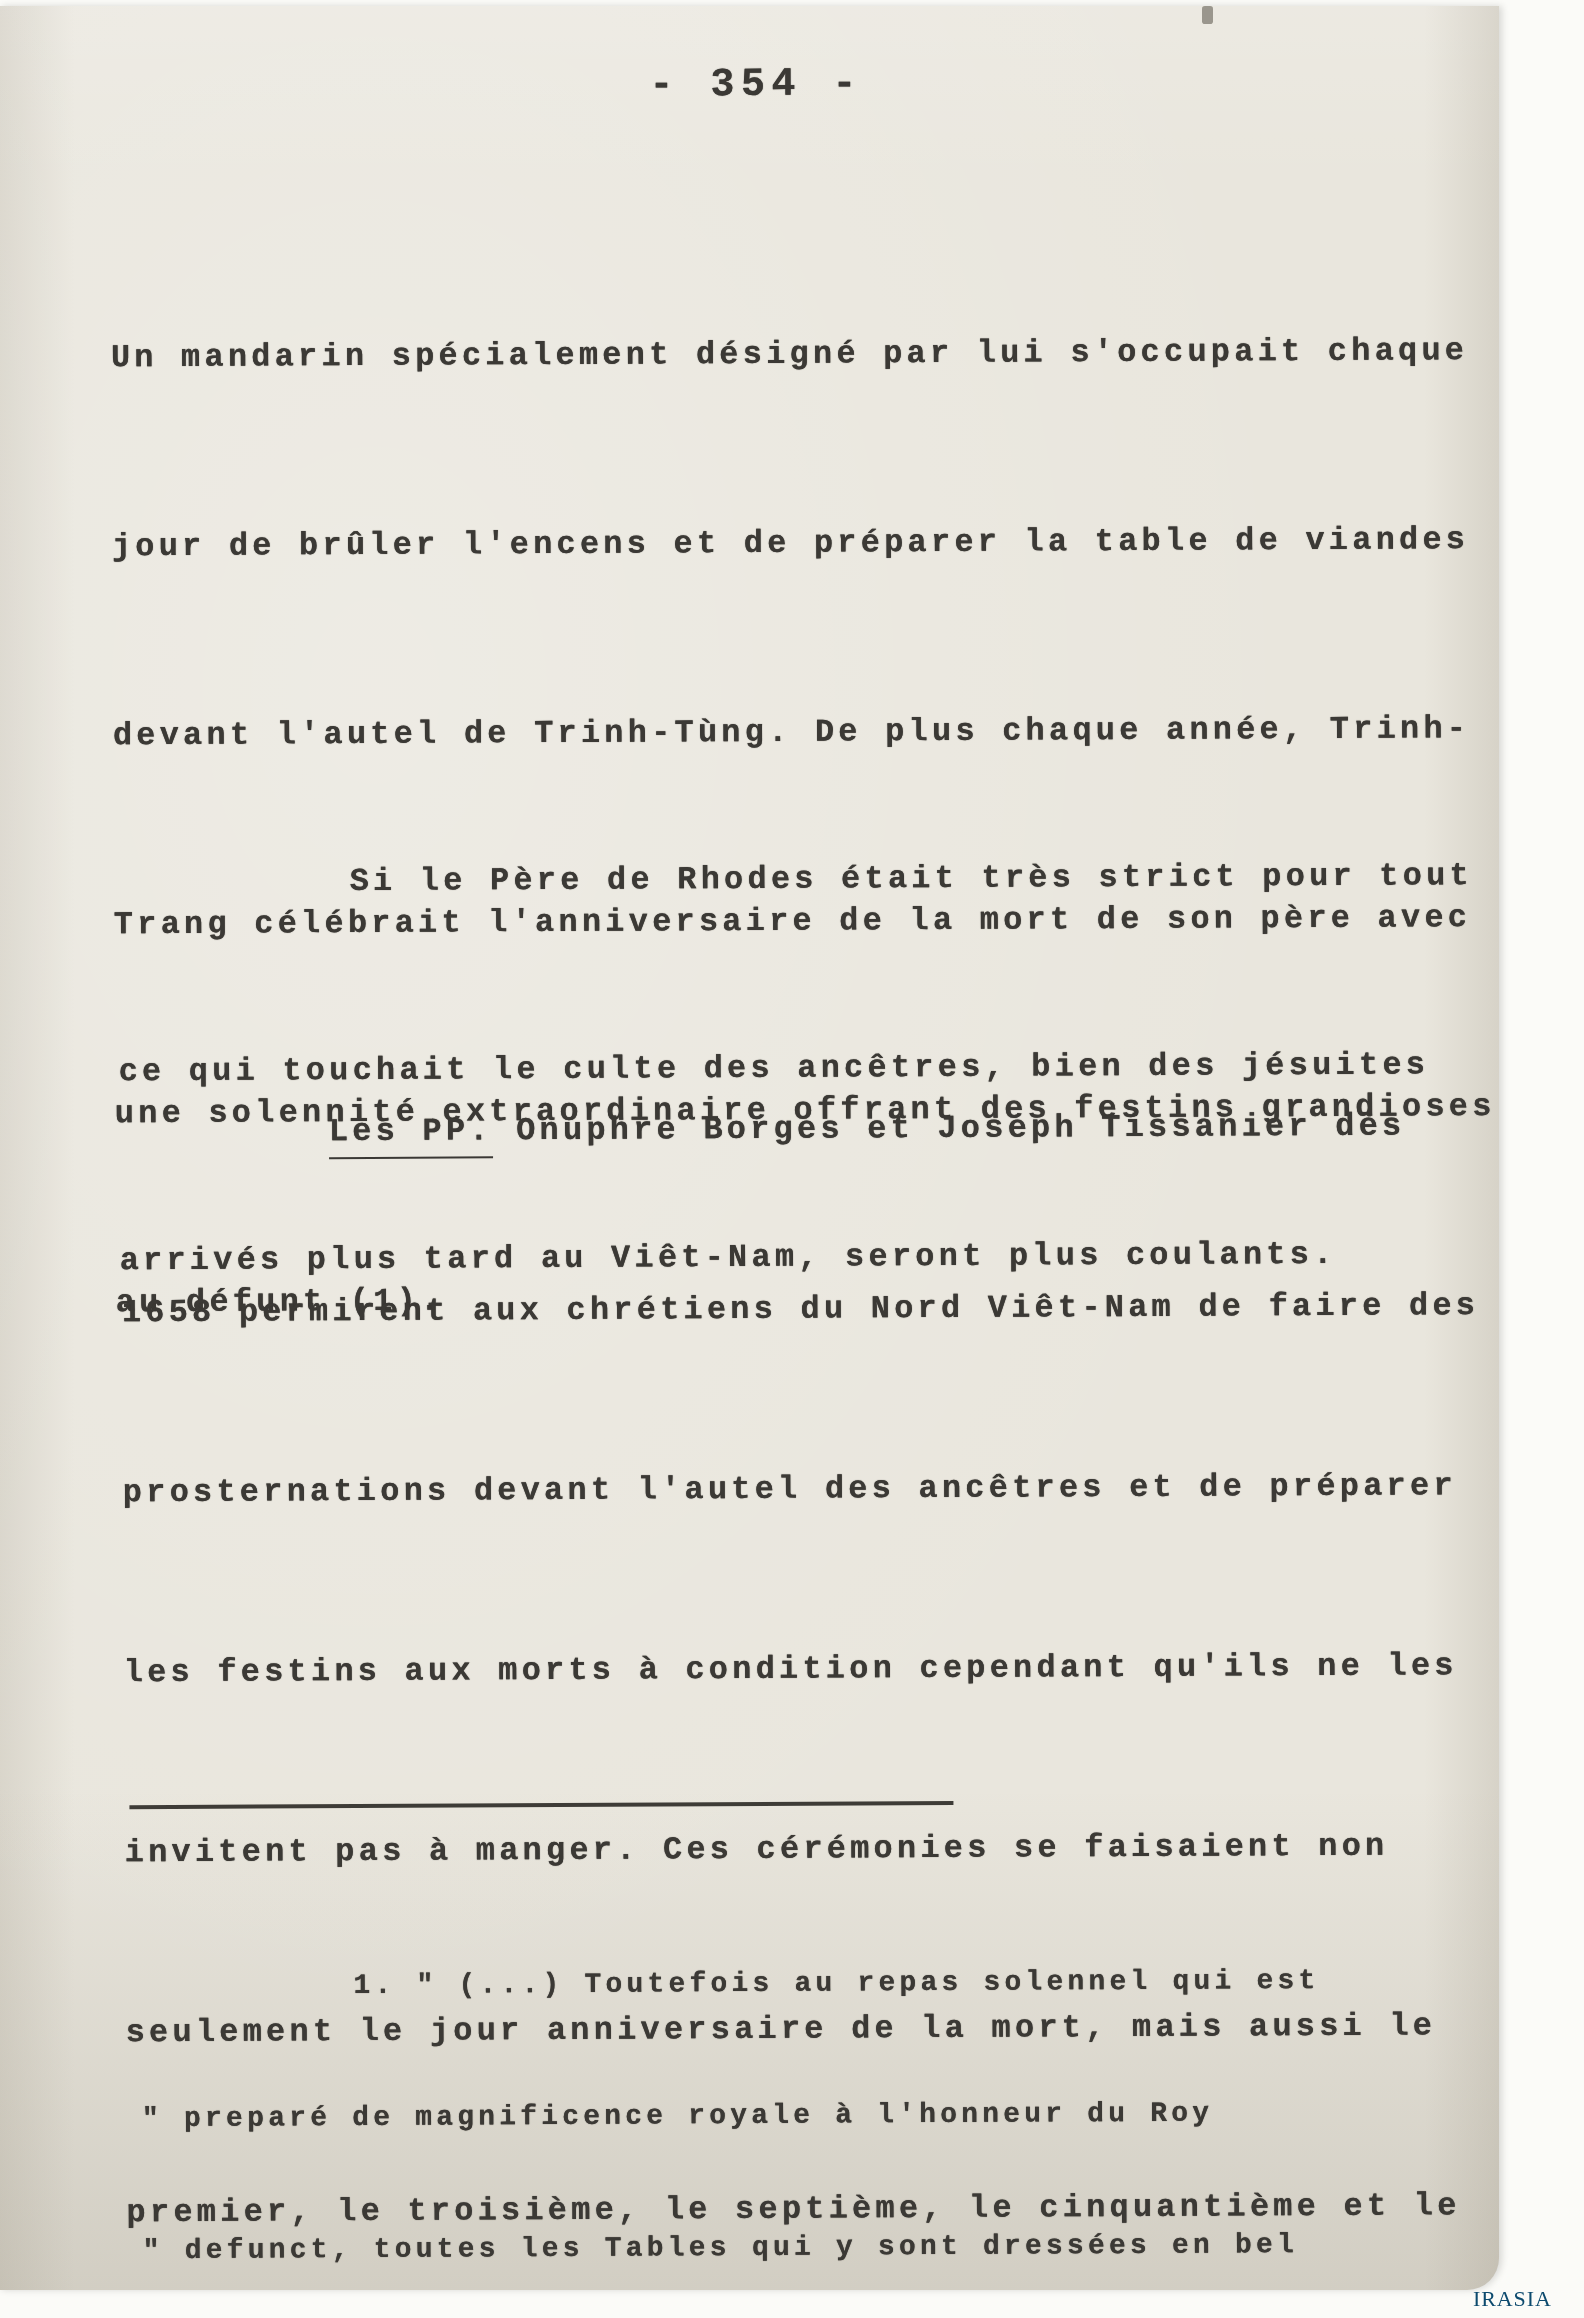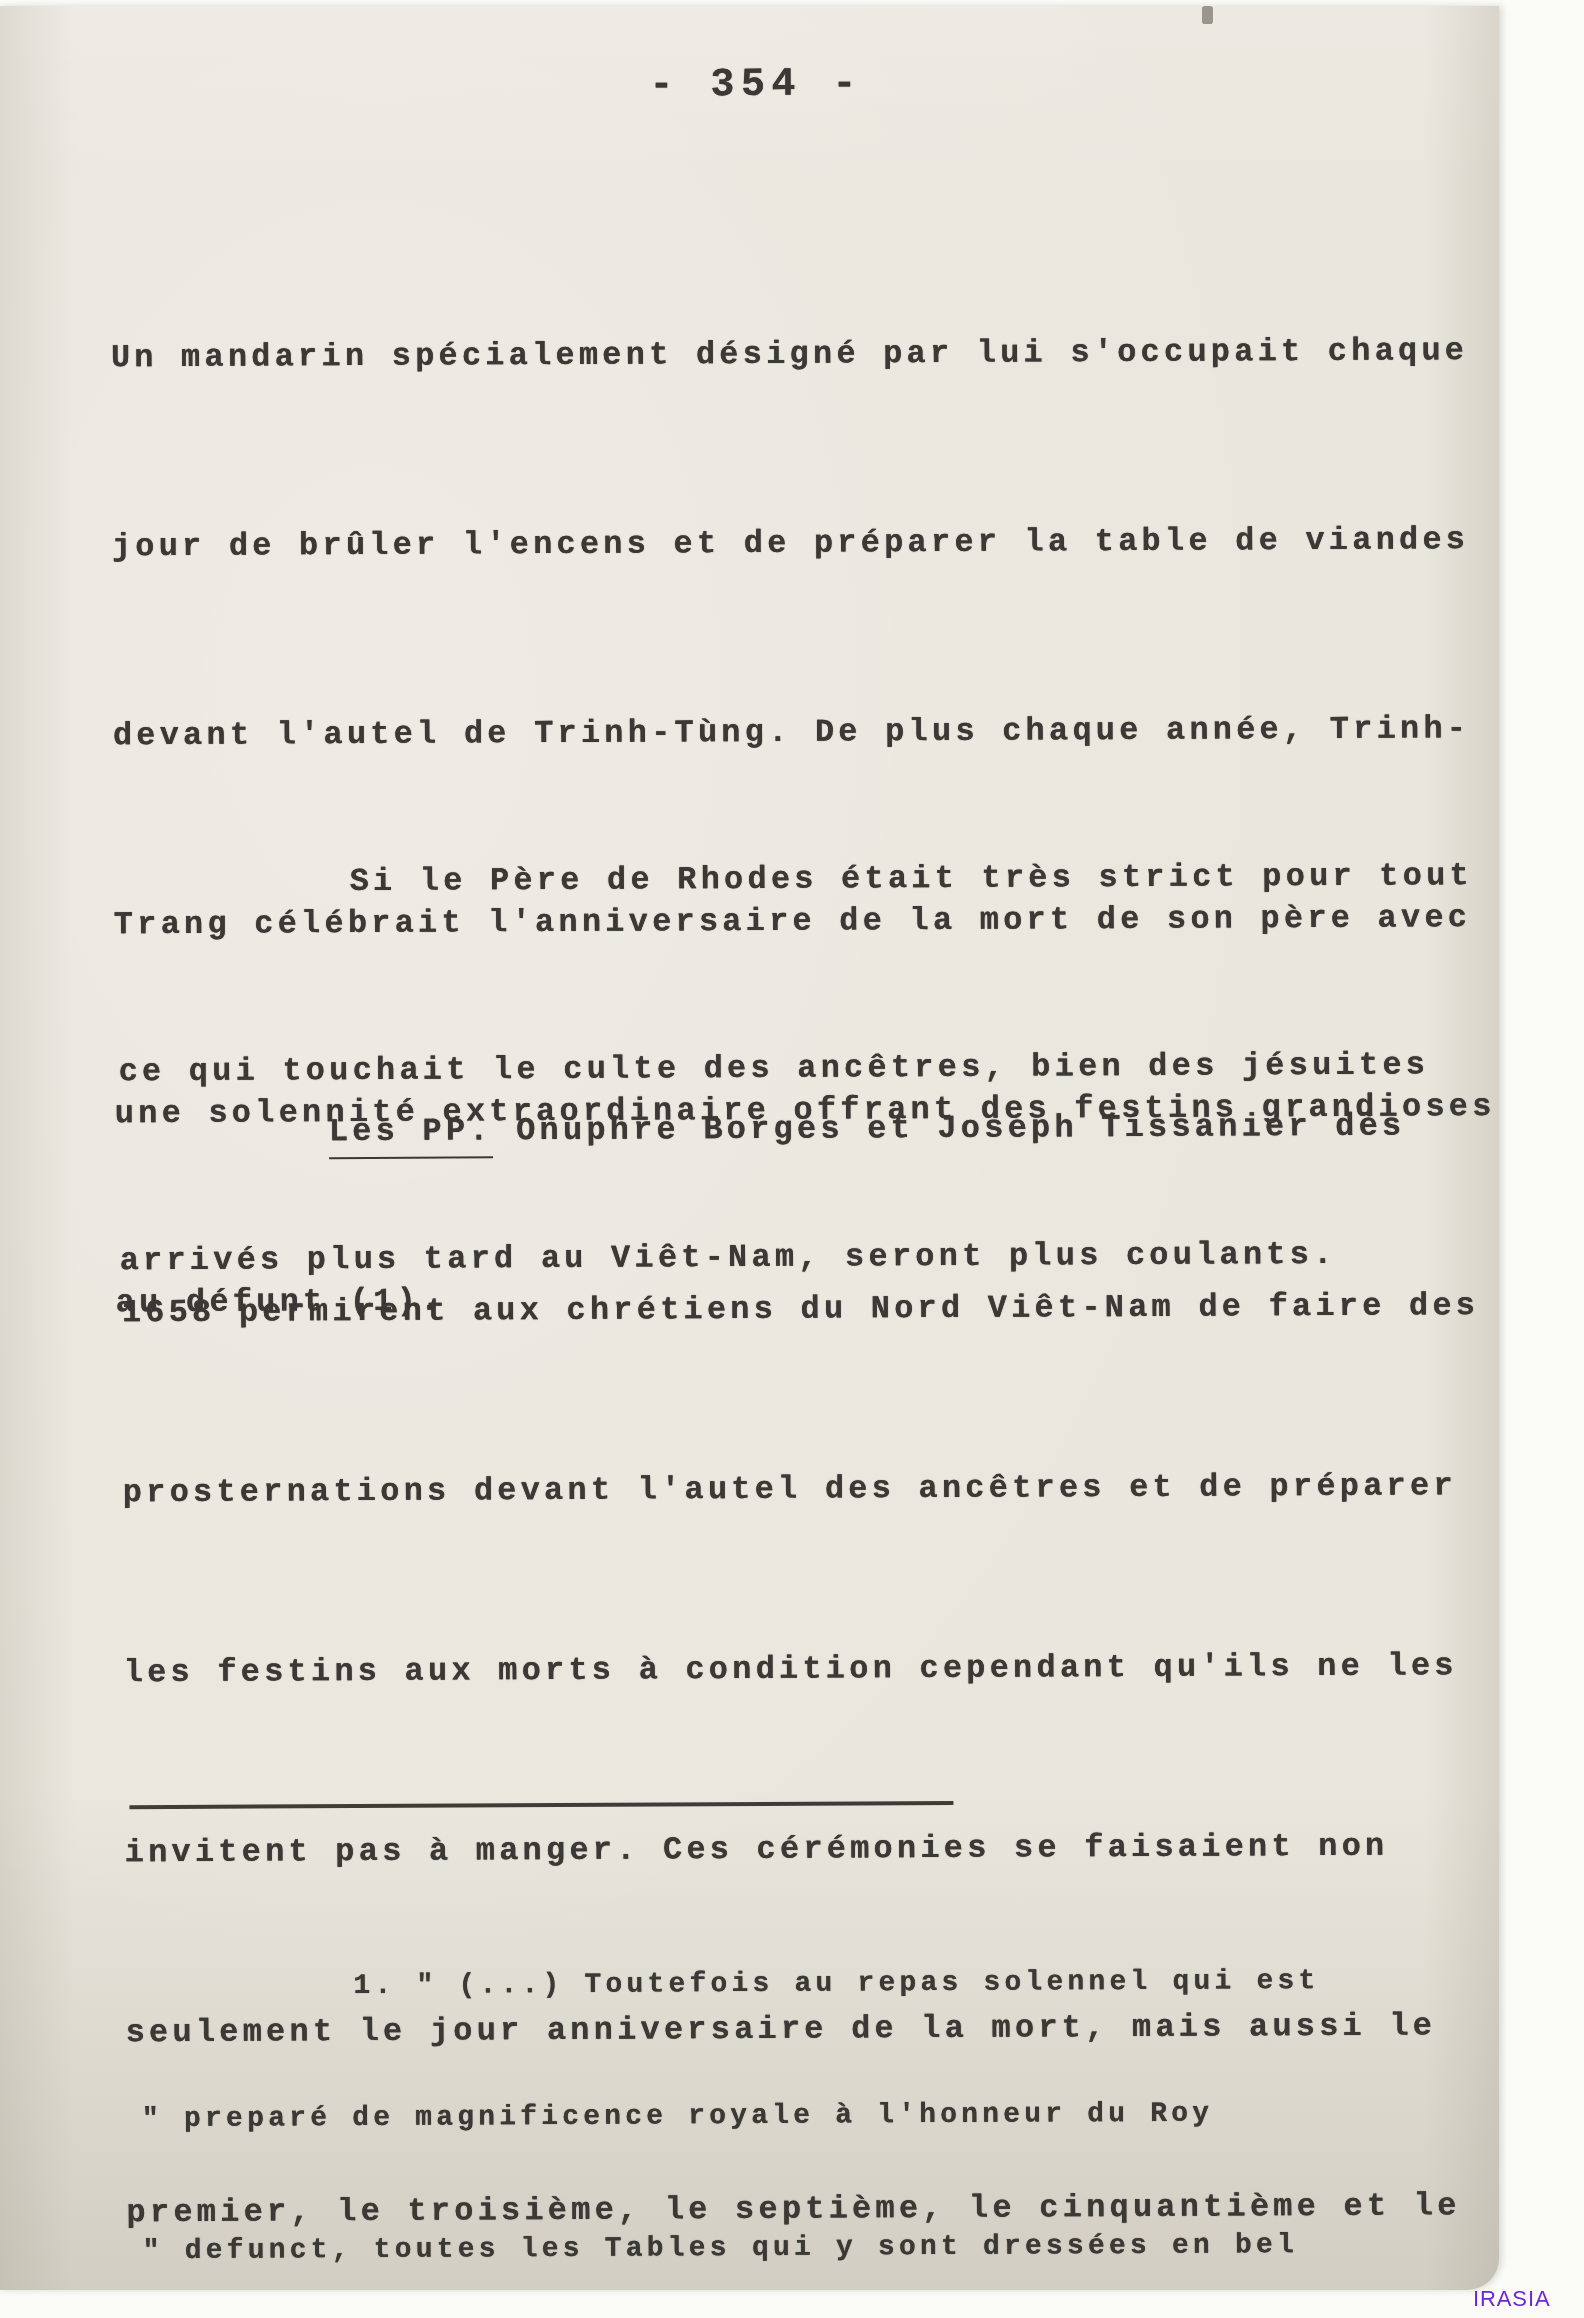--- a/index.html
+++ b/index.html
@@ -47,22 +47,22 @@
     background:#3e3c37;
   }
   .footnotes{
     position:absolute;left:126px;top:1868px;
     font-size:28px;letter-spacing:4.2px;line-height:44px;
   }
   .fn-indent{padding-left:223px;}
   .fn-quote{padding-left:11px;}
   .corner-label{
     position:absolute;left:1473px;top:2286px;
-    font-family:Liberation Sans, sans-serif;
-    font-size:22px;color:#6d28d9;letter-spacing:0.9px;
+    font-family:Liberation Serif, serif;
+    font-size:22px;color:#0c4a6e;letter-spacing:0.9px;
   }
   .artifact{
     position:absolute;left:1202px;top:5.6px;width:11px;height:18.6px;
     background:#6e6a60;border-radius:2.8px;opacity:0.65;
   }
 </style>
 </head>
 <body>
 
 <div class="paper">

